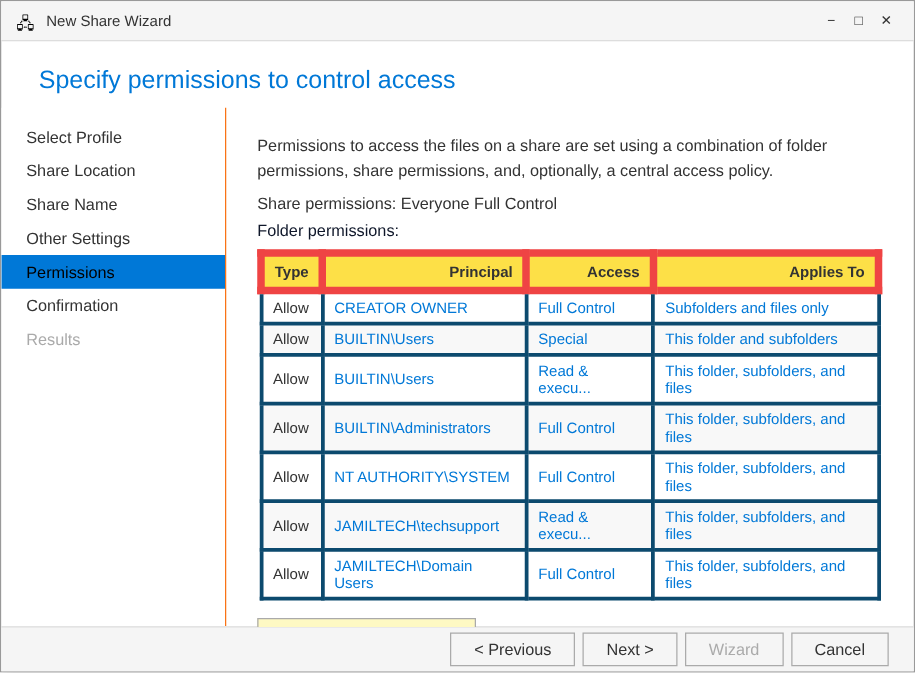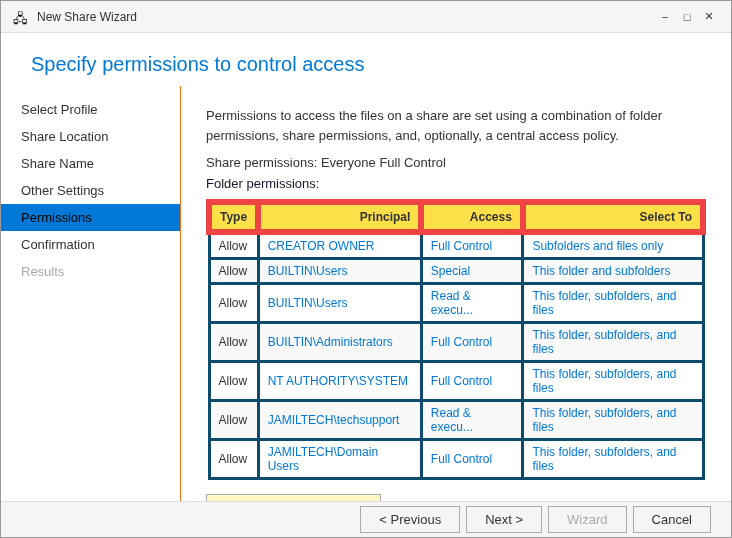--- a/index.html
+++ b/index.html
@@ -245,21 +245,21 @@
         <p class="description-text">Permissions to access the files on a share are set using a combination of folder permissions, share permissions, and, optionally, a central access policy.</p>
         <p class="share-permissions-label">Share permissions: Everyone Full Control</p>
         <p class="folder-permissions-label">Folder permissions:</p>
 
         <table class="permissions-table">
           <thead>
             <tr>
               <th>Type</th>
               <th>Principal</th>
               <th>Access</th>
-              <th>Select To</th>
+              <th>Applies To</th>
             </tr>
           </thead>
           <tbody id="table-body">
           <tr>
                 <td class="type-col">Allow</td>
                 <td class="principal-col">CREATOR OWNER</td>
                 <td class="access-col">Full Control</td>
                 <td class="appliesto-col">Subfolders and files only</td>
               </tr>
               <tr>

